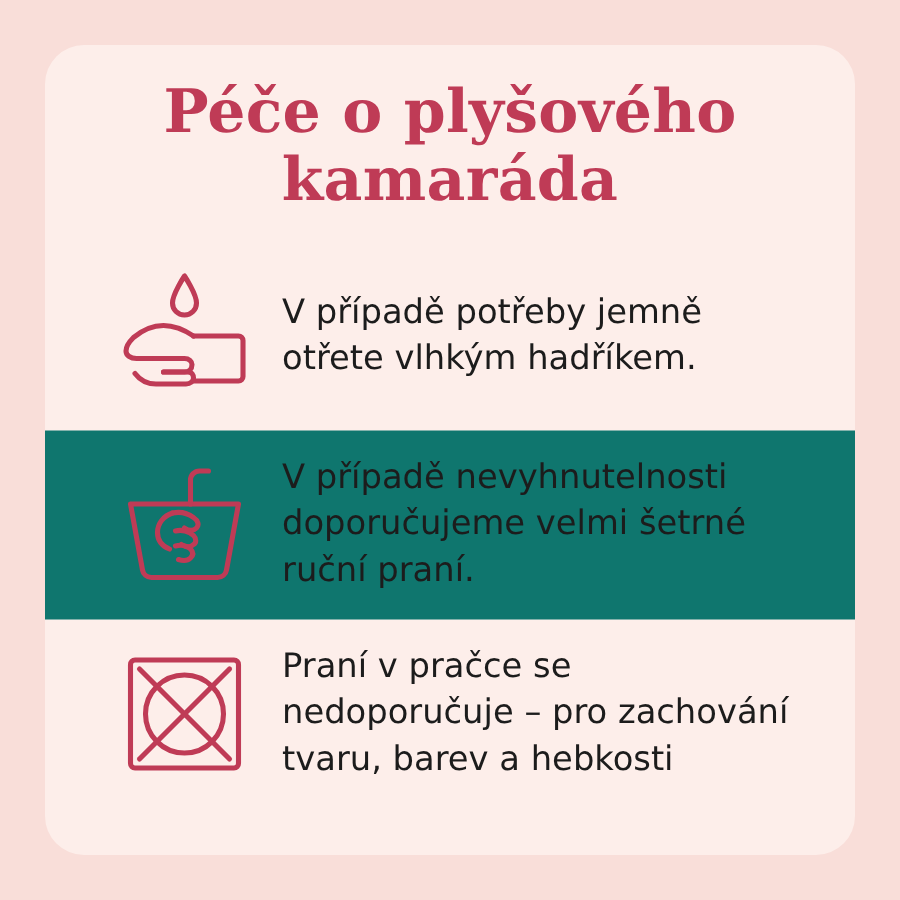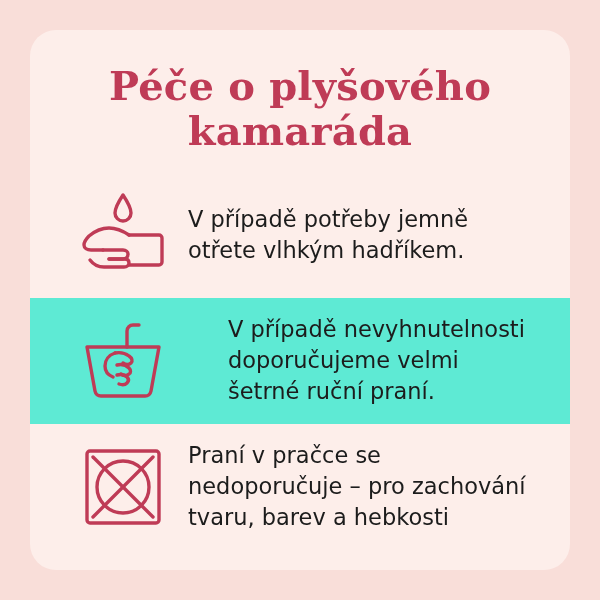--- a/index.html
+++ b/index.html
@@ -15,21 +15,21 @@
   }
   .card {
     position: absolute;
     left: 30px;
     top: 30px;
     width: 540px;
     height: 540px;
     background: #fdeeea;
     border-radius: 26px;
     box-sizing: border-box;
-    padding: 24px 34px 24px 34px;
+    padding: 13px 34px 24px 34px;
     overflow: hidden;
   }
   .title {
     color: #bf3b56;
     font-family: "DejaVu Serif", serif;
     font-weight: bold;
     font-size: 40px;
     line-height: 1.12;
     text-align: center;
     margin: 10px 0 8px 0;
@@ -38,26 +38,25 @@
   .rows {
     margin-top: 18px;
   }
   .row {
     display: flex;
     align-items: center;
     min-height: 118px;
     padding: 4px 0;
   }
   .row.alt {
-    background: #5eead4;
+    background: #0f766e;
     margin-left: -34px;
     margin-right: -34px;
     padding-left: 34px;
     padding-right: 34px;
-    gap: 40px;
   }
   .icon-cell {
     width: 118px;
     flex: 0 0 118px;
     display: flex;
     align-items: center;
     justify-content: center;
   }
   .text-cell {
     flex: 1 1 auto;

